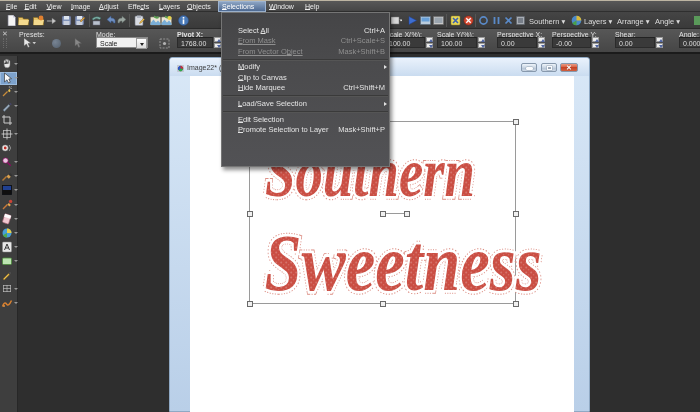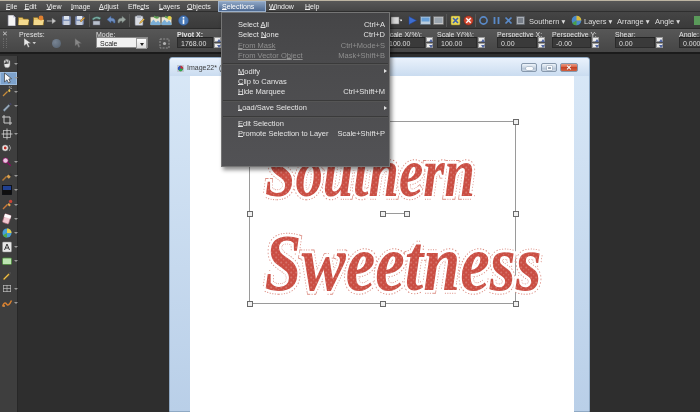--- a/index.html
+++ b/index.html
@@ -66,21 +66,21 @@
   #canvas { position:absolute; left:20px; top:18px; width:384px; height:337px;
     background:#ffffff; }
   .wbtn { position:absolute; top:4.5px; height:9.5px; border-radius:2px;
     border:1px solid #8799ad; font-size:7px; text-align:center; }
   .wbtn.gray { background:linear-gradient(#eff5fb,#c5d2e0 55%,#b6c5d6 55%,#cdd9e6); }
   .wbtn.red { background:linear-gradient(#eb9a82,#d55a3b 50%,#c64426 50%,#d06040); }
 
   
   #menu { left:221px; top:12px; width:169px; height:155px;
     background:linear-gradient(#454547,#4b4b4d 35%,#525255); border:1px solid #757575;
-    box-shadow:2px 3px 4px rgba(0,0,0,0.45); z-index:10; padding-top:7px; }
+    box-shadow:2px 3px 4px rgba(0,0,0,0.45); z-index:10; padding-top:13px; }
   .mi { position:relative; height:10.3px; line-height:10.3px; font-size:7.5px;
     color:#e4e4e4; padding-left:16px; }
   .mi .sc { position:absolute; right:4px; top:0; }
   .mi.dis { color:#8f8f8f;text-decoration:underline; }
   .mi.hl { background:linear-gradient(#8ea6c4,#5a74a0 55%,#44608e);
     border-top:1px solid #a9bdd8; border-bottom:1px solid #3a4f7a;
     height:10.6px; line-height:8.8px; margin:0; color:#fff; }
   .msep { height:5.6px; position:relative; }
   .msep:after { content:""; position:absolute; left:1px; right:1px; top:2px;
     height:1px; background:#3a3a3a; border-bottom:1px solid #555555; }
@@ -457,27 +457,26 @@
     <div class="tarrow" style="top:161.6px"></div>
     <div class="tarrow" style="top:175.6px"></div>
     <div class="tarrow" style="top:189.7px"></div>
     <div class="tarrow" style="top:203.7px"></div>
     <div class="tarrow" style="top:231.8px"></div>
     <div class="tarrow" style="top:245.9px"></div>
   </div>
 
   <div id="menu" class="abs">
     <div class="mi">Select <u>A</u>ll<span class="sc">Ctrl+A</span></div>
-    <div class="mi">Select <u>N</u>one<span class="sc">Ctrl+D</span></div>
-    <div class="mi dis"><u>F</u>rom Mask<span class="sc">Ctrl+Mode+S</span></div>
+    <div class="mi dis"><u>F</u>rom Mask<span class="sc">Ctrl+Scale+S</span></div>
     <div class="mi dis">From Vector O<u>b</u>ject<span class="sc">Mask+Shift+B</span></div>
     <div class="msep"></div>
     <div class="mi"><u>M</u>odify<i class="sub"></i></div>
     <div class="mi"><u>C</u>lip to Canvas</div>
     <div class="mi"><u>H</u>ide Marquee<span class="sc">Ctrl+Shift+M</span></div>
     <div class="msep"></div>
     <div class="mi"><u>L</u>oad/Save Selection<i class="sub"></i></div>
     <div class="msep"></div>
     <div class="mi"><u>E</u>dit Selection</div>
-    <div class="mi"><u>P</u>romote Selection to Layer<span class="sc">Scale+Shift+P</span></div>
+    <div class="mi"><u>P</u>romote Selection to Layer<span class="sc">Mask+Shift+P</span></div>
   </div>
 
 </div>
 
 </body></html>

